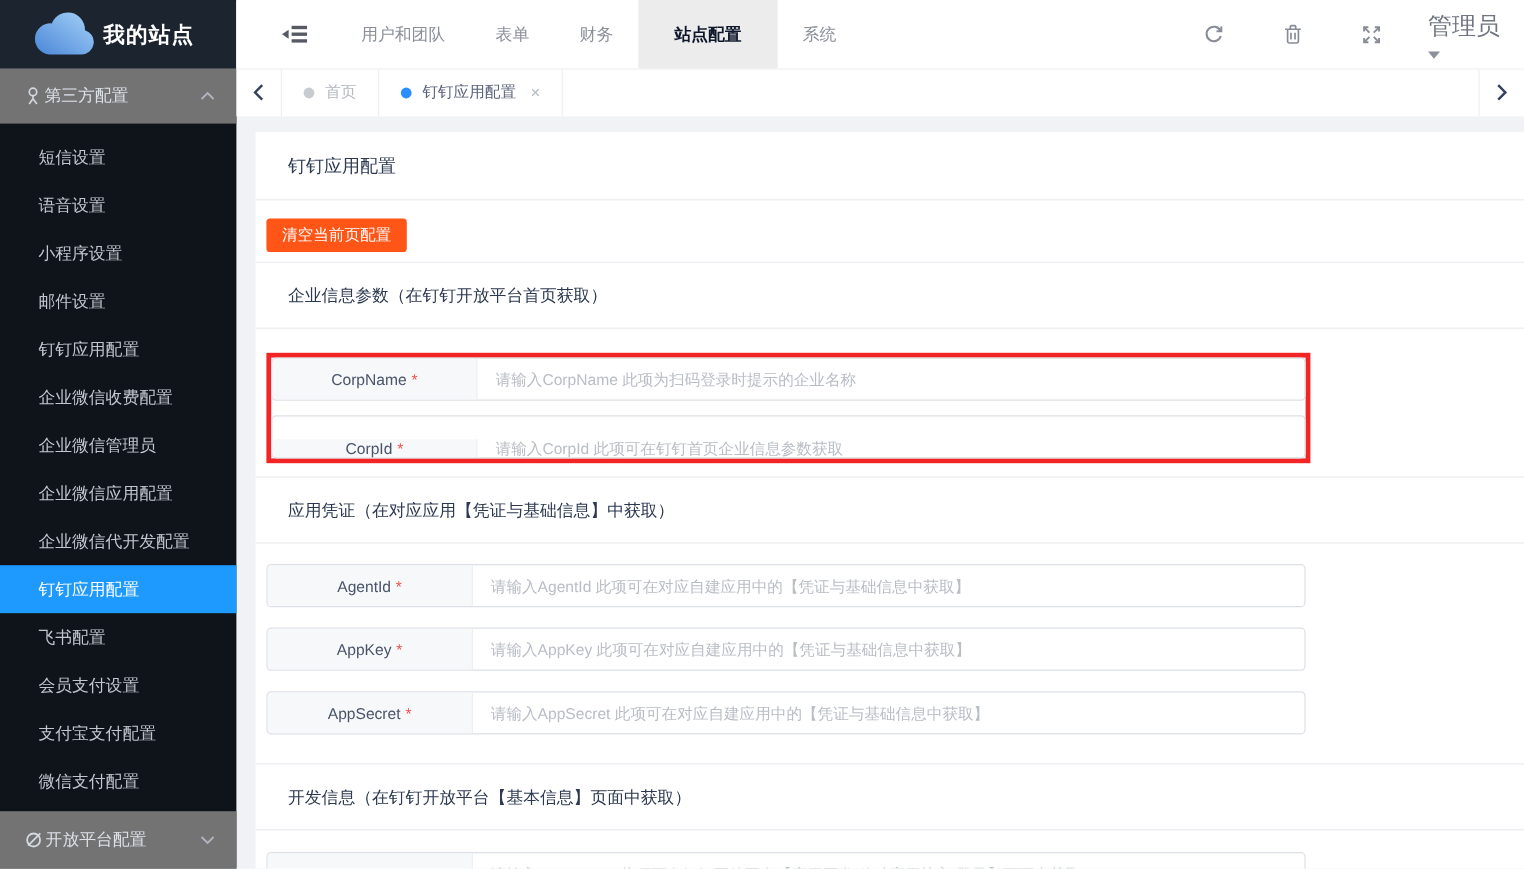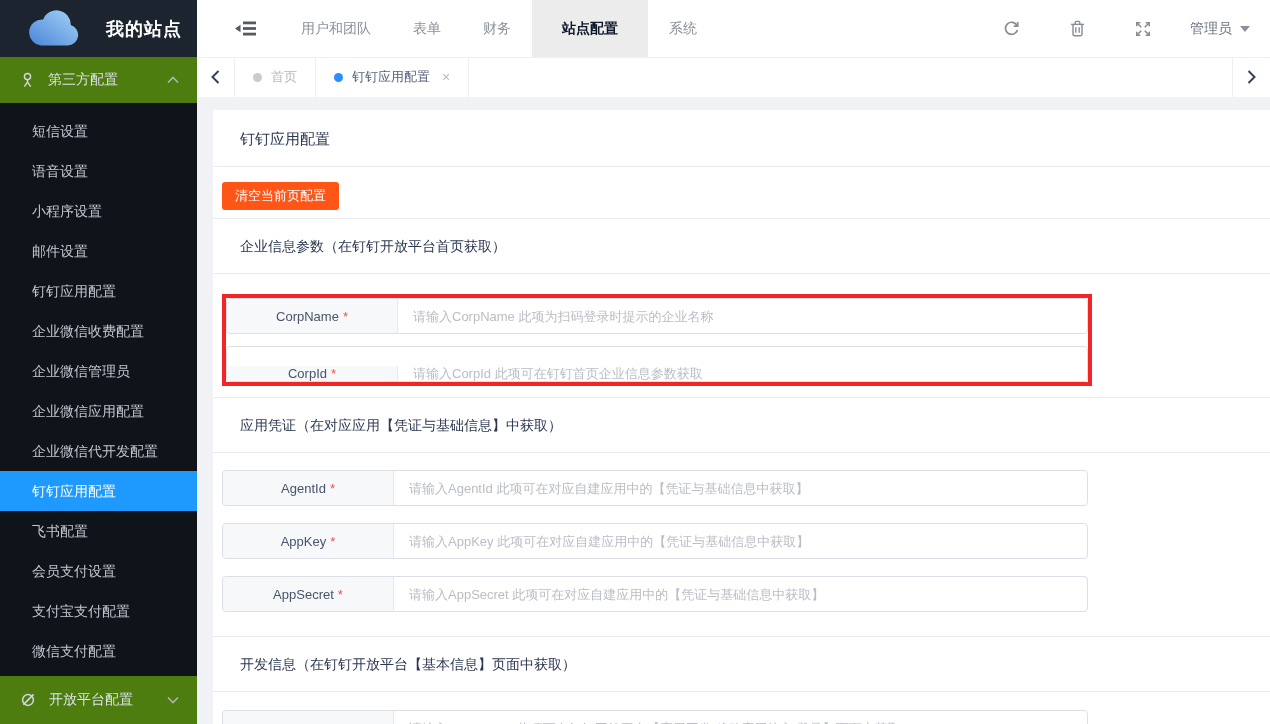--- a/index.html
+++ b/index.html
@@ -1,45 +1,45 @@
 <!DOCTYPE html>
 <html><head>
 <meta charset="utf-8">
 <style>
   html,body{margin:0;padding:0;}
   body{font-family:"Liberation Sans","DejaVu Sans",sans-serif;}
   #app{position:relative;width:1270px;height:724px;overflow:hidden;background:#f0f2f5;}
 
   
   .topbar{position:absolute;top:0;left:0;right:0;height:57px;display:flex;z-index:5;}
-  .logo{width:197px;flex:none;background:#1c2430;display:flex;align-items:center;gap:24px;padding-left:26px;box-sizing:border-box;}
+  .logo{width:197px;flex:none;background:#1c2430;display:flex;align-items:center;gap:4px;padding-left:26px;box-sizing:border-box;}
   .logo-title{color:#ffffff;font-size:18px;font-weight:bold;letter-spacing:1px;}
   .nav{flex:1;background:#ffffff;display:flex;align-items:center;box-shadow:0 1px 0 #f0f0f0;}
   .collapse-btn{margin:0 24px 0 38px;display:flex;cursor:pointer;}
   .nav-item{height:57px;line-height:57px;padding:0 21px;font-size:14px;color:#8a8f99;cursor:pointer;}
   .nav-item.active{background:#ececec;color:#0f172a;font-weight:bold;padding:0 30px;}
   .nav-right{margin-left:auto;display:flex;align-items:center;padding-right:20px;}
   .hicon{padding:0 25px;display:flex;align-items:center;cursor:pointer;}
-  .admin{display:flex;align-items:center;gap:8px;font-size:14px;color:#6e7480;padding-left:14px;cursor:pointer;}
+  .admin{display:flex;align-items:flex-start;gap:8px;font-size:20px;color:#6e7480;padding-left:14px;cursor:pointer;flex-direction:column;}
   .caret-down{width:0;height:0;border-left:5px solid transparent;border-right:5px solid transparent;border-top:6px solid #8a8f99;}
 
   
   .tabbar{position:absolute;top:57px;left:197px;right:0;height:40px;background:#ffffff;display:flex;align-items:stretch;z-index:4;text-align:right;}
   .tab-arrow{width:37px;flex:none;display:flex;align-items:center;justify-content:center;cursor:pointer;}
   .tab-arrow.left{border-right:1px solid #edeff2;}
   .tab-arrow.right{margin-left:auto;border-left:1px solid #edeff2;}
   .tab{display:flex;align-items:center;gap:9px;padding:0 18px;border-right:1px solid #edeff2;font-size:13px;color:#b4b8bf;cursor:pointer;}
   .tab .dot{width:9px;height:9px;border-radius:50%;background:#c8cbd0;}
   .tab.active{color:#58627a;}
   .tab.active .dot{background:#2b8dff;}
   .tab-close{color:#b4bac2;font-size:14px;margin-left:3px;cursor:pointer;}
 
   
   .sidebar{position:absolute;top:57px;left:0;bottom:0;width:197px;background:#0f141b;z-index:3;}
-  .side-group{height:46px;background:#4d7c0f;display:flex;align-items:center;padding:0 18px 0 20px;color:#dce1e8;font-size:14px;gap:13px;cursor:pointer;box-sizing:border-box;}
+  .side-group{height:46px;background:#737373;display:flex;align-items:center;padding:0 18px 0 20px;color:#dce1e8;font-size:14px;gap:2px;cursor:pointer;box-sizing:border-box;}
   .side-group .grow{flex:1;}
   .side-group.bottom{position:absolute;bottom:0;left:0;right:0;height:48px;}
   .side-menu{padding-top:8px;}
   .side-item{height:40px;line-height:40px;padding-left:32px;font-size:14px;color:#c2c7cf;cursor:pointer;}
   .side-item.active{background:#1e9aff;color:#ffffff;}
 
   
   .main{position:absolute;top:97px;left:197px;right:0;bottom:0;background:#f0f2f5;}
   .panel{position:absolute;top:13px;left:16px;right:0;bottom:0;background:#ffffff;overflow:hidden;}
   .page-title{height:56px;line-height:57px;padding-left:27px;font-size:15px;font-weight:500;color:#2c3850;border-bottom:1px solid #e9ecef;}

